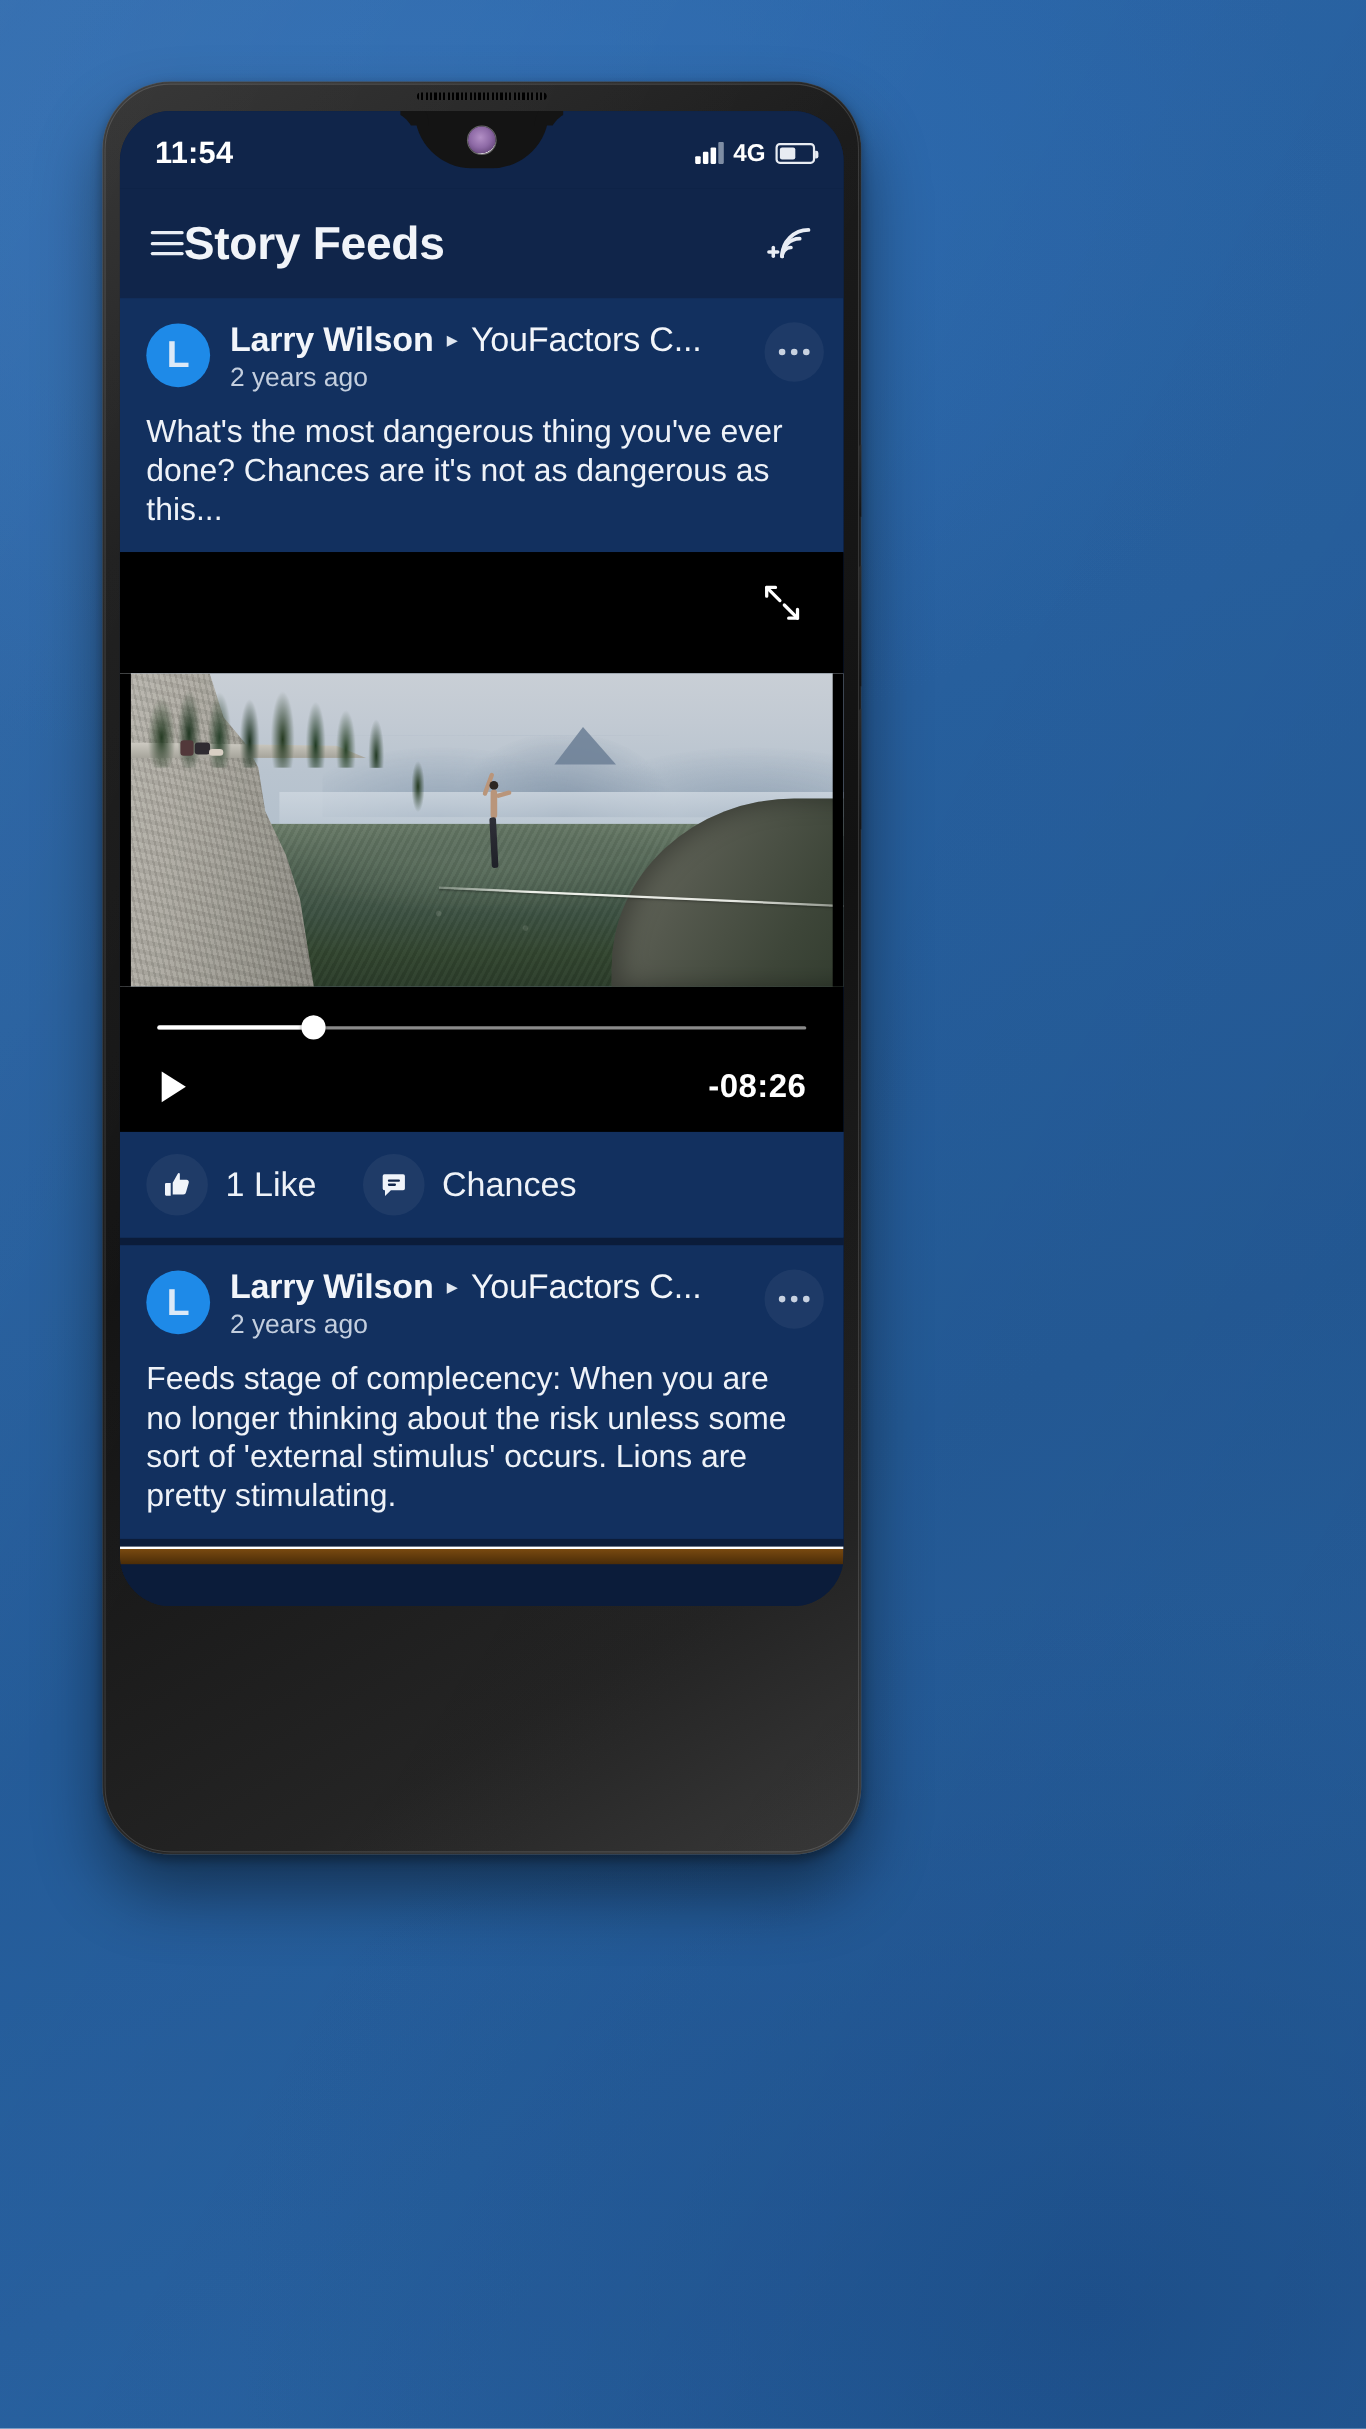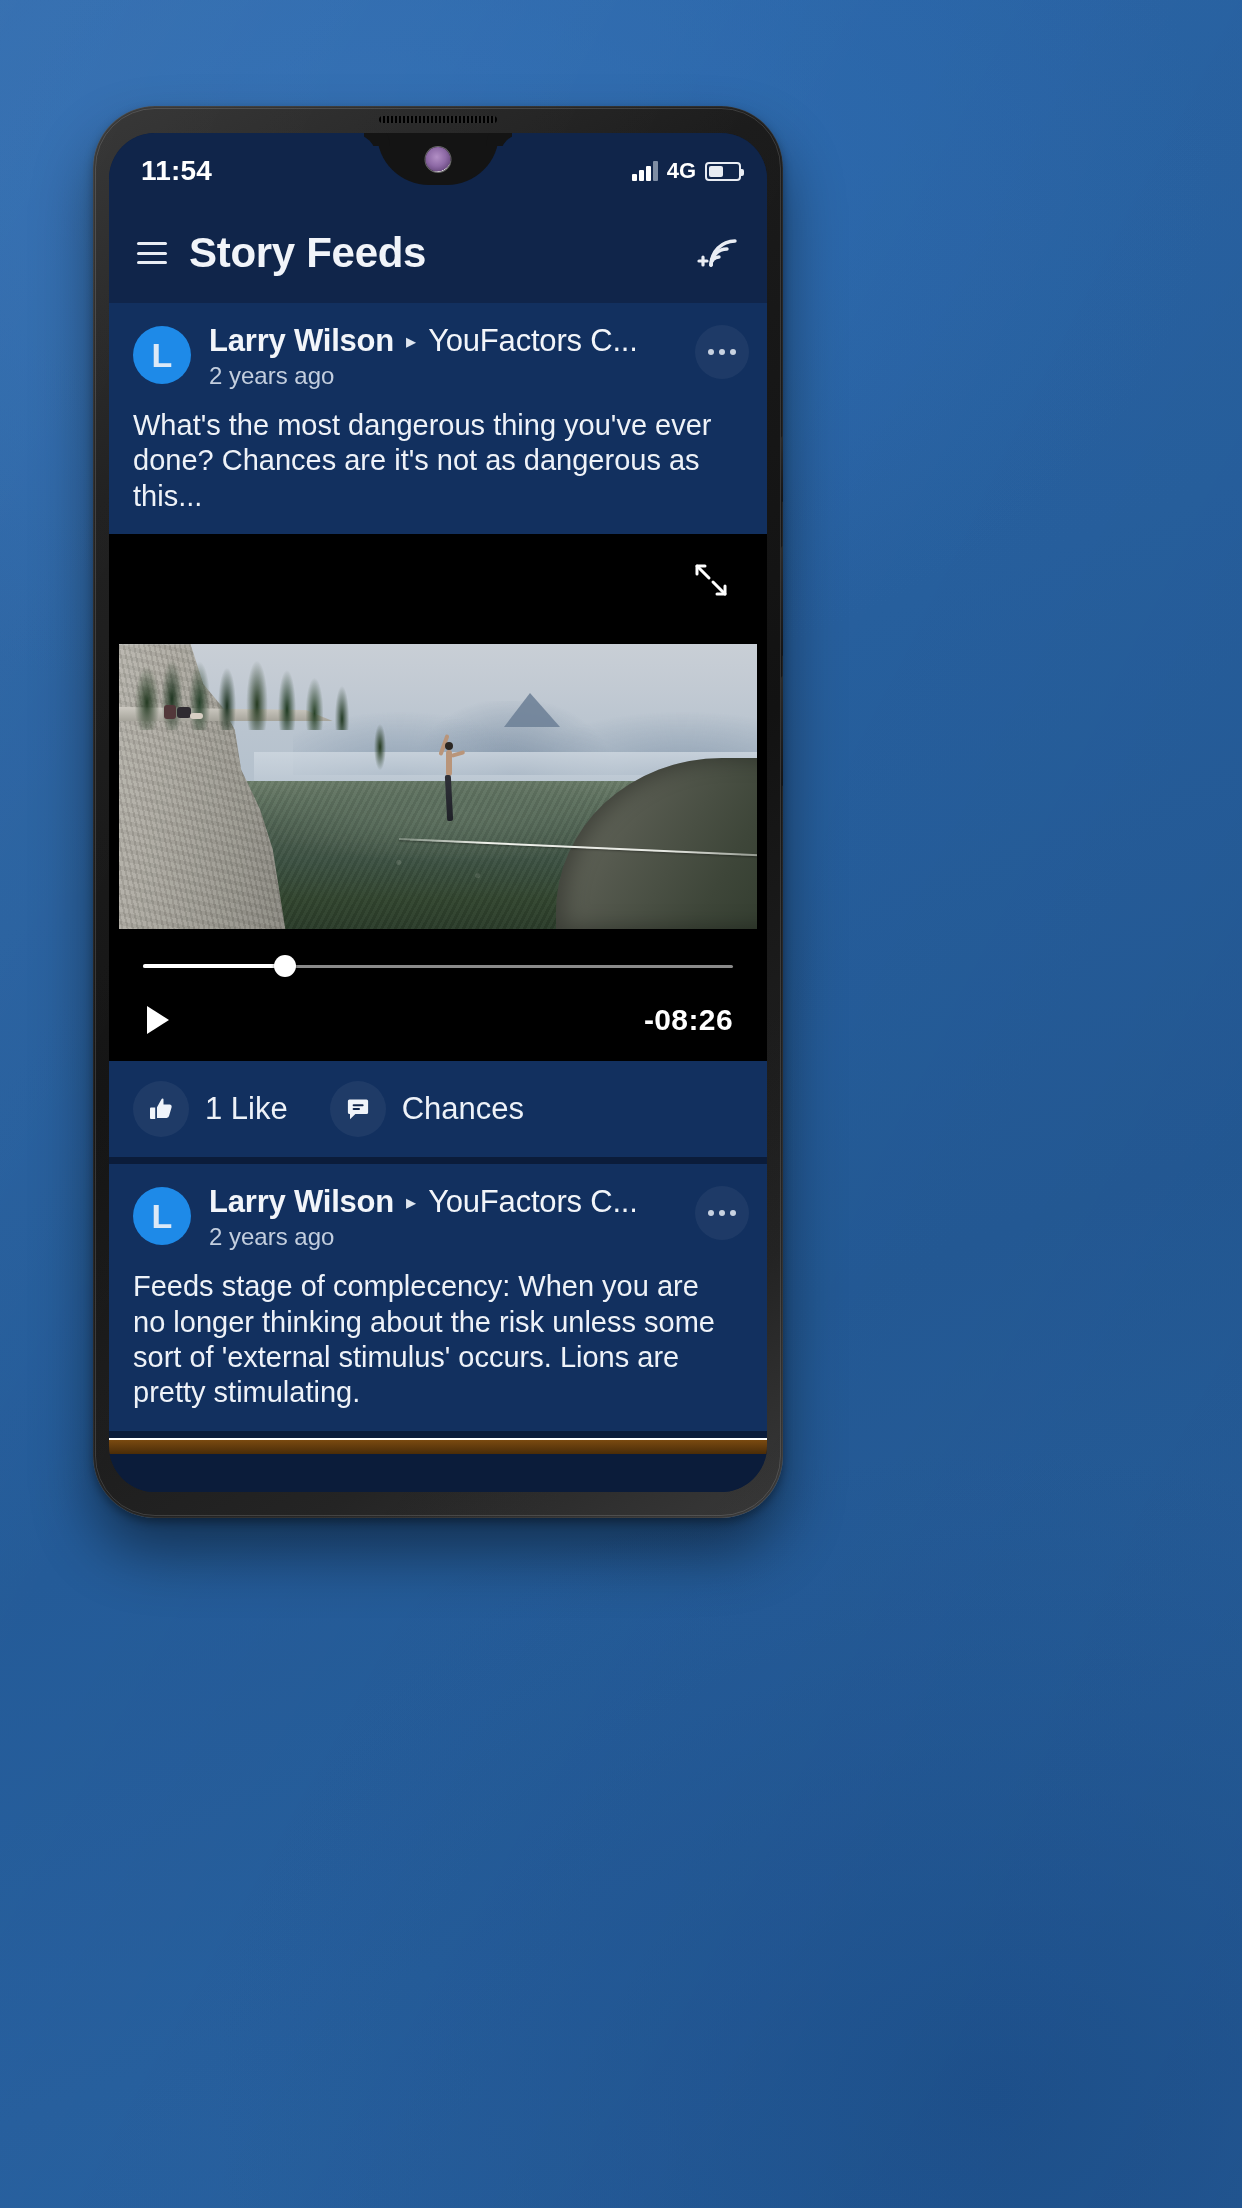--- a/index.html
+++ b/index.html
@@ -28,29 +28,28 @@
     background: linear-gradient(118deg, rgba(255,255,255,0.05) 0%, rgba(255,255,255,0) 38%, rgba(0,0,0,0.07) 100%);
     pointer-events:none;
   }
 
   
   #phone {
     position: absolute;
     left: 93px;
     top: 74px;
     width: 690px;
-    height: 1412px;
+    height: 1612px;
     border-radius: 62px;
     background: linear-gradient(150deg, #303030 0%, #1b1b1b 22%, #121212 55%, #242424 85%, #3a3a3a 100%);
     box-shadow:
       0 34px 60px rgba(0,0,0,0.45),
       0 4px 10px rgba(0,0,0,0.35),
       inset 0 0 2px rgba(255,255,255,0.25);
     overflow: hidden;
-    margin-top: 32px;
   }
   
   #phone::before{
     content:"";
     position:absolute; inset:2px;
     border-radius: 60px;
     border: 1px solid rgba(255,255,255,0.14);
     pointer-events:none;
     z-index: 40;
   }
@@ -221,21 +220,20 @@
   }
 
   
   .appbar{
     height: 100px;
     background:#10254a;
     display:flex;
     align-items:center;
     padding: 0 26px 0 28px;
     box-sizing: border-box;
-    gap: 22px;
   }
   .hamburger{
     width: 30px;
     height: 22px;
     display:flex;
     flex-direction:column;
     justify-content: space-between;
     flex: 0 0 auto;
     cursor: pointer;
   }

